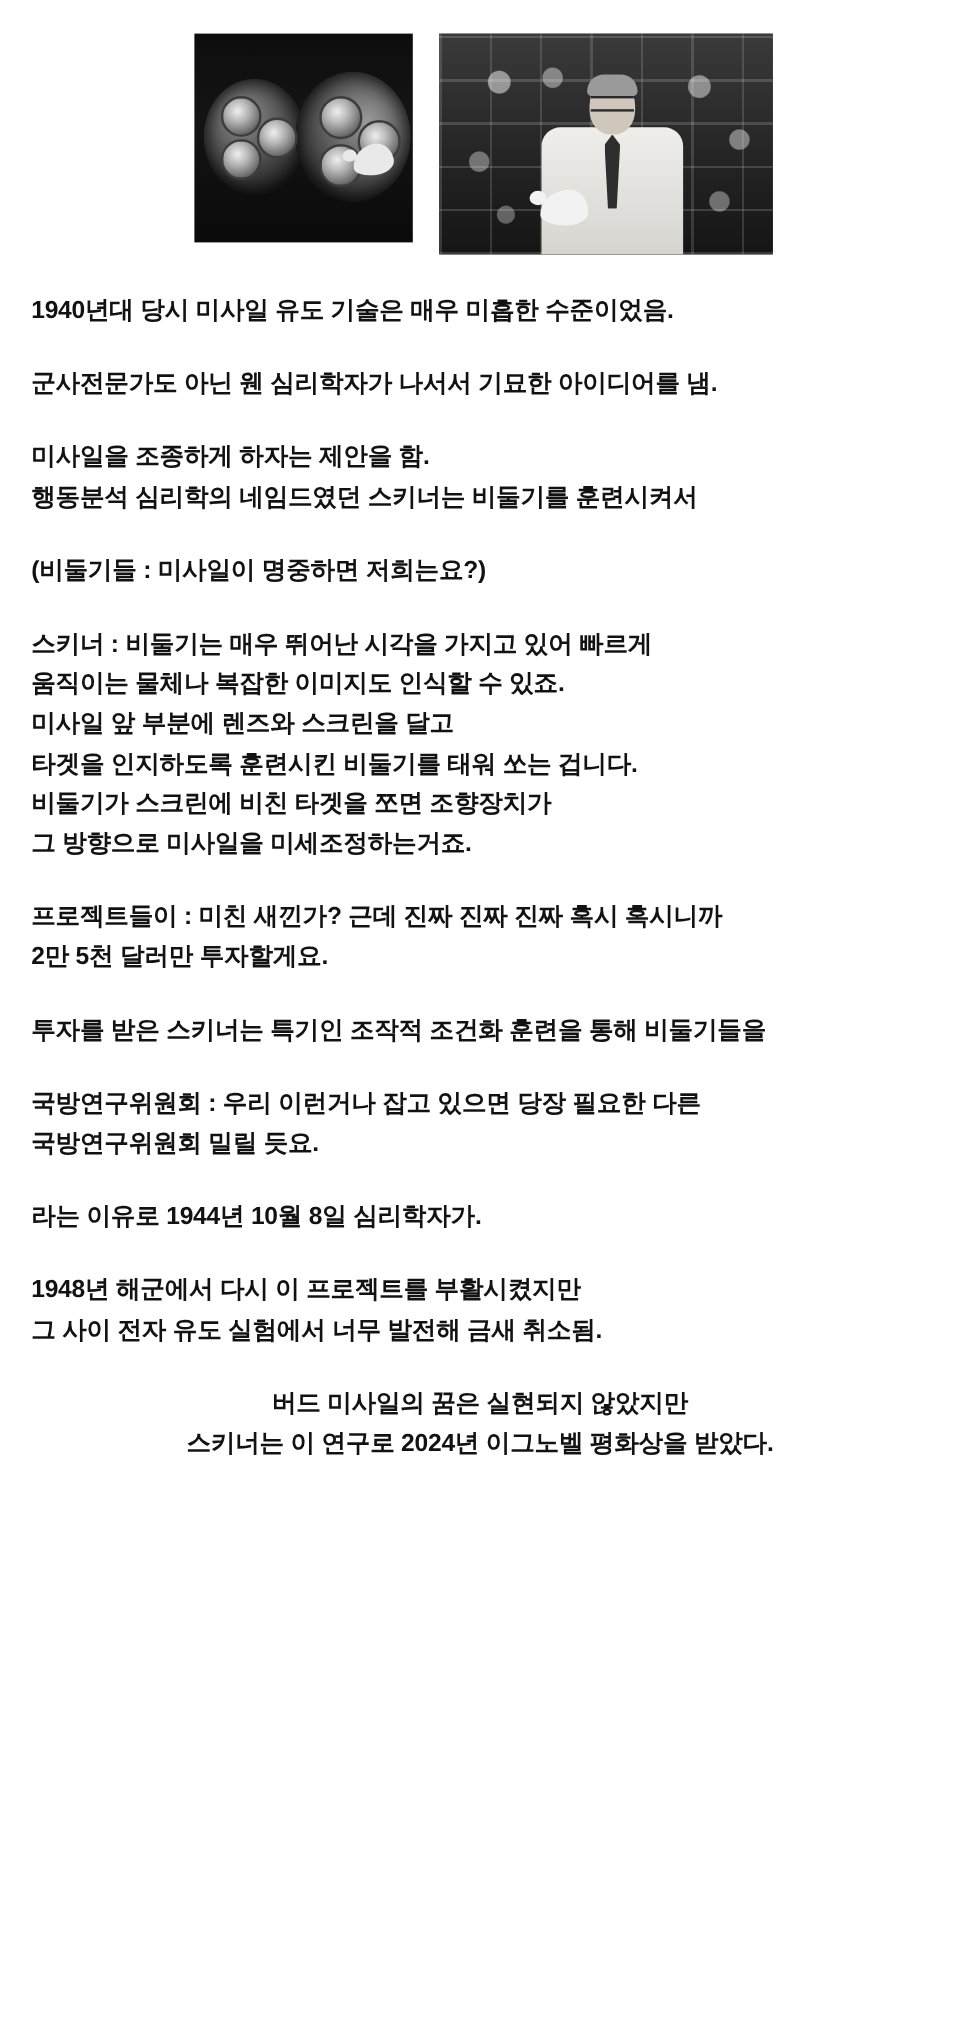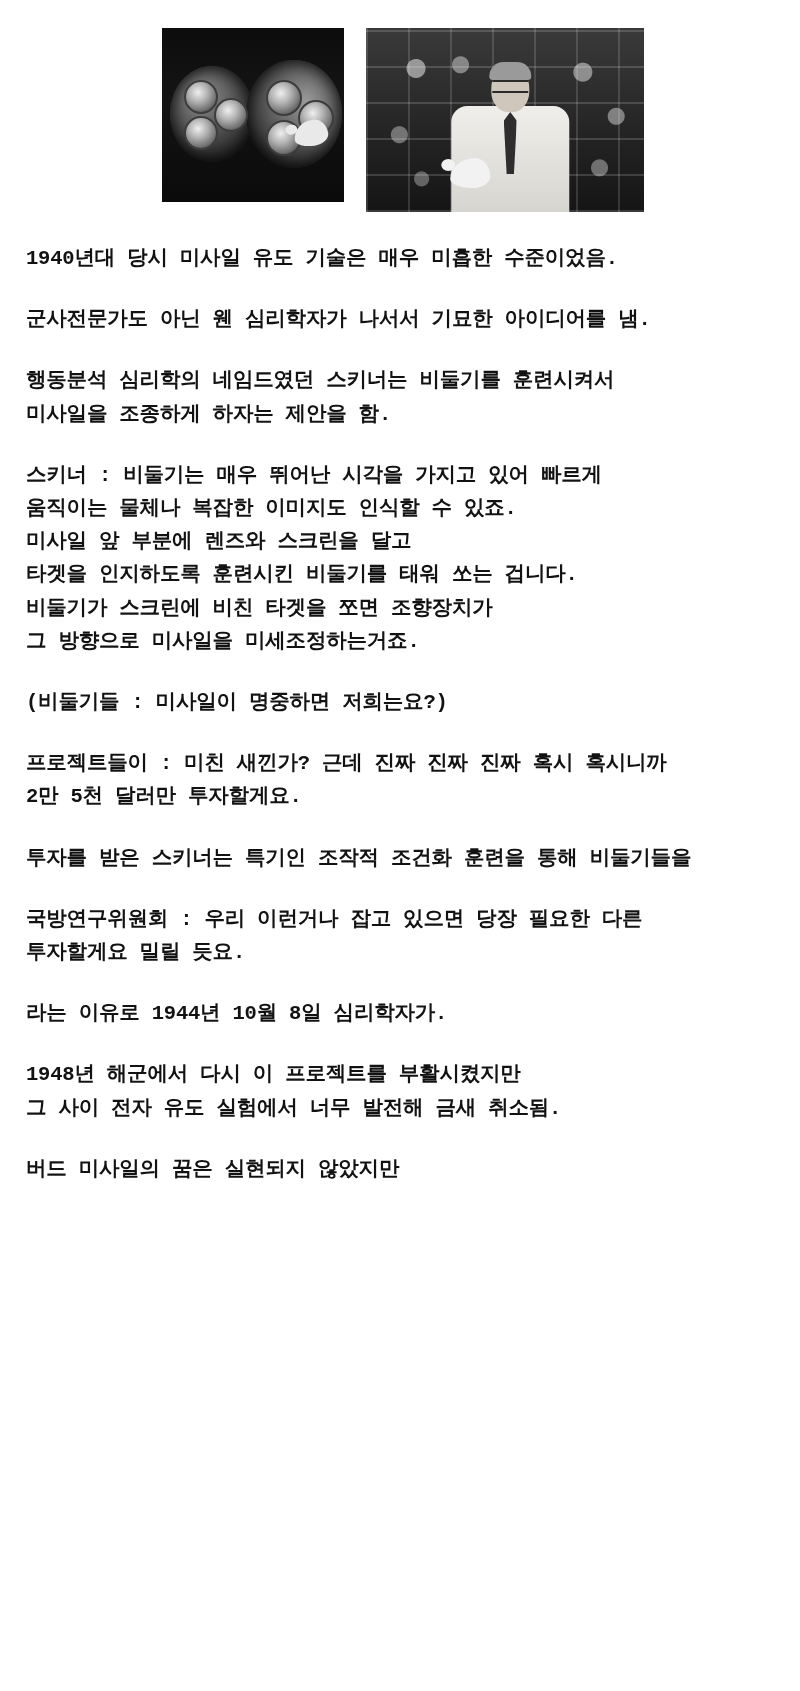--- a/index.html
+++ b/index.html
@@ -13,21 +13,20 @@
     font-family: "Liberation Sans", "DejaVu Sans", sans-serif;
     color: #111111;
   }
   .page {
     width: 800px;
     min-height: 1691px;
     box-sizing: border-box;
     padding: 28px 0 30px 0;
     background: #ffffff;
     position: relative;
-    font-family: Liberation Mono, monospace;
   }
 
   
   .image-strip {
     display: flex;
     justify-content: center;
     align-items: flex-start;
     gap: 22px;
     padding-left: 6px;
   }
@@ -168,21 +167,21 @@
     border-radius: 50%;
   }
 
   
   .article {
     padding: 30px 26px 0 26px;
   }
   .para {
     margin: 0 0 28px 0;
   }
-  .para:last-child { margin-bottom: 16px; }
+  .para:last-child { margin-bottom: 16px; text-align: center; }
   .line {
     font-size: 20.5px;
     line-height: 1.62;
     letter-spacing: -0.2px;
     color: #121212;
     font-weight: 600;
     white-space: pre-wrap;
   }
 </style>
 </head>
@@ -222,58 +221,59 @@
 
     <div class="para">
       <div class="line">1940년대 당시 미사일 유도 기술은 매우 미흡한 수준이었음.</div>
     </div>
 
     <div class="para">
       <div class="line">군사전문가도 아닌 웬 심리학자가 나서서 기묘한 아이디어를 냄.</div>
     </div>
 
     <div class="para">
+      <div class="line">미사일을 조종하게 하자는 제안을 함.</div>
       <div class="line">행동분석 심리학의 네임드였던 스키너는 비둘기를 훈련시켜서</div>
-      <div class="line">미사일을 조종하게 하자는 제안을 함.</div>
+    </div>
+
+    <div class="para">
+      <div class="line">(비둘기들 : 미사일이 명중하면 저희는요?)</div>
     </div>
 
     <div class="para">
       <div class="line">스키너 : 비둘기는 매우 뛰어난 시각을 가지고 있어 빠르게</div>
       <div class="line">움직이는 물체나 복잡한 이미지도 인식할 수 있죠.</div>
       <div class="line">미사일 앞 부분에 렌즈와 스크린을 달고</div>
       <div class="line">타겟을 인지하도록 훈련시킨 비둘기를 태워 쏘는 겁니다.</div>
       <div class="line">비둘기가 스크린에 비친 타겟을 쪼면 조향장치가</div>
       <div class="line">그 방향으로 미사일을 미세조정하는거죠.</div>
     </div>
 
     <div class="para">
-      <div class="line">(비둘기들 : 미사일이 명중하면 저희는요?)</div>
-    </div>
-
-    <div class="para">
       <div class="line">프로젝트들이 : 미친 새낀가? 근데 진짜 진짜 진짜 혹시 혹시니까</div>
       <div class="line">2만 5천 달러만 투자할게요.</div>
     </div>
 
     <div class="para">
       <div class="line">투자를 받은 스키너는 특기인 조작적 조건화 훈련을 통해 비둘기들을</div>
     </div>
 
     <div class="para">
       <div class="line">국방연구위원회 : 우리 이런거나 잡고 있으면 당장 필요한 다른</div>
-      <div class="line">투자할게요 밀릴 듯요.</div>
+      <div class="line">국방연구위원회 밀릴 듯요.</div>
     </div>
 
     <div class="para">
       <div class="line">라는 이유로 1944년 10월 8일 심리학자가.</div>
     </div>
 
     <div class="para">
       <div class="line">1948년 해군에서 다시 이 프로젝트를 부활시켰지만</div>
       <div class="line">그 사이 전자 유도 실험에서 너무 발전해 금새 취소됨.</div>
     </div>
 
     <div class="para">
       <div class="line">버드 미사일의 꿈은 실현되지 않았지만</div>
+      <div class="line">스키너는 이 연구로 2024년 이그노벨 평화상을 받았다.</div>
     </div>
 
   </div>
 </div>
 
 </body></html>

